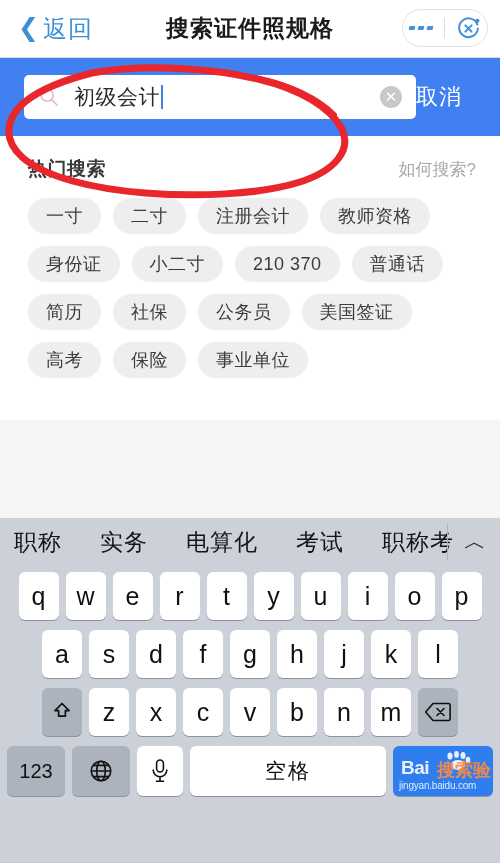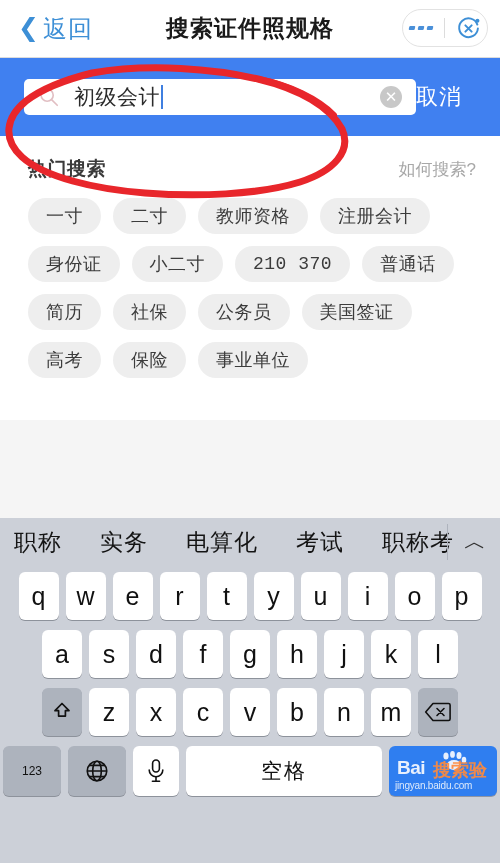--- a/index.html
+++ b/index.html
@@ -43,21 +43,21 @@
 
   
   #search-bar {
     position: absolute; left: 0; top: 58px; width: 500px; height: 78px;
     background: #4080f0;
     display: flex; align-items: center;
   }
   #search-field {
     position: relative;
     margin-left: 24px;
-    width: 392px; height: 36px;
+    width: 392px; height: 44px;
     background: #ffffff; border-radius: 5px;
     display: flex; align-items: center;
   }
   #search-icon { margin-left: 14px; width: 22px; height: 22px; opacity: .55; }
   #search-value {
     margin-left: 14px; font-size: 21px; color: #2b2b2b; letter-spacing: .5px;
     white-space: nowrap;
   }
   #text-caret {
     width: 2px; height: 24px; background: #3f7fe0; margin-left: 1px;
@@ -83,21 +83,21 @@
   #hot-title { font-size: 19px; font-weight: 700; color: #3a3a3a; letter-spacing: .5px; }
   #how-to-search { font-size: 17px; color: #a8a8a8; cursor: pointer; }
 
   #tag-rows { padding: 16px 24px 0 28px; }
   .tag-row { display: flex; gap: 12px; margin-bottom: 12px; }
   .tag {
     background: #eeeeee; border-radius: 18px;
     height: 36px; padding: 12px 18px;
     display: flex; align-items: center; justify-content: center;
     font-size: 18px; color: #3c3c3c; letter-spacing: .5px;
-    cursor: pointer; white-space: nowrap; font-family: Liberation Mono, monospace;
+    cursor: pointer; white-space: nowrap;
   }
 
   
   #gray-panel {
     position: absolute; left: 0; top: 420px; width: 500px; height: 98px;
     background: #f5f5f5;
   }
 
   
   #annotation {
@@ -143,26 +143,26 @@
     display: flex; align-items: center; justify-content: center;
     font-size: 25px; color: #111; cursor: pointer;
     user-select: none;
   }
   #krow1 .key { width: 40px; height: 48px; }
   #krow2 .key { width: 40px; height: 48px; }
   #krow3 .key { width: 40px; height: 48px; }
   .key-fn { background: #adb3bd; }
   #key-shift { width: 58px; height: 48px; }
   #key-delete { width: 58px; height: 48px; }
-  #key-123 { width: 58px; height: 50px; font-size: 12px; }
+  #key-123 { width: 58px; height: 50px; font-size: 20px; }
   #key-globe { width: 58px; height: 50px; }
   #key-mic { width: 46px; height: 50px; }
   #key-space { width: 196px; height: 50px; font-size: 21px; letter-spacing: 2px; }
   #key-search {
-    width: 108px; height: 50px;
+    width: 100px; height: 50px;
     background: #2f7ef0; color: #fff;
     position: relative; overflow: hidden;
     box-shadow: 0 1px 0 rgba(100,110,130,.6);
   }
   #wm-bai {
     position: absolute; left: 8px; top: 11px;
     font-size: 19px; font-weight: 700; color: #e8f0fd; letter-spacing: -.5px;
   }
   #wm-paw {
     position: absolute; left: 52px; top: 5px; width: 26px; height: 20px;
@@ -218,22 +218,22 @@
 
   <div id="hot-section">
     <div id="hot-head">
       <span id="hot-title">热门搜索</span>
       <span id="how-to-search">如何搜索?</span>
     </div>
     <div id="tag-rows">
       <div class="tag-row">
         <span class="tag">一寸</span>
         <span class="tag">二寸</span>
+        <span class="tag">注册会计</span>
         <span class="tag">教师资格</span>
-        <span class="tag">注册会计</span>
       </div>
       <div class="tag-row">
         <span class="tag">身份证</span>
         <span class="tag">小二寸</span>
         <span class="tag">210 370</span>
         <span class="tag">普通话</span>
       </div>
       <div class="tag-row">
         <span class="tag">简历</span>
         <span class="tag">社保</span>

